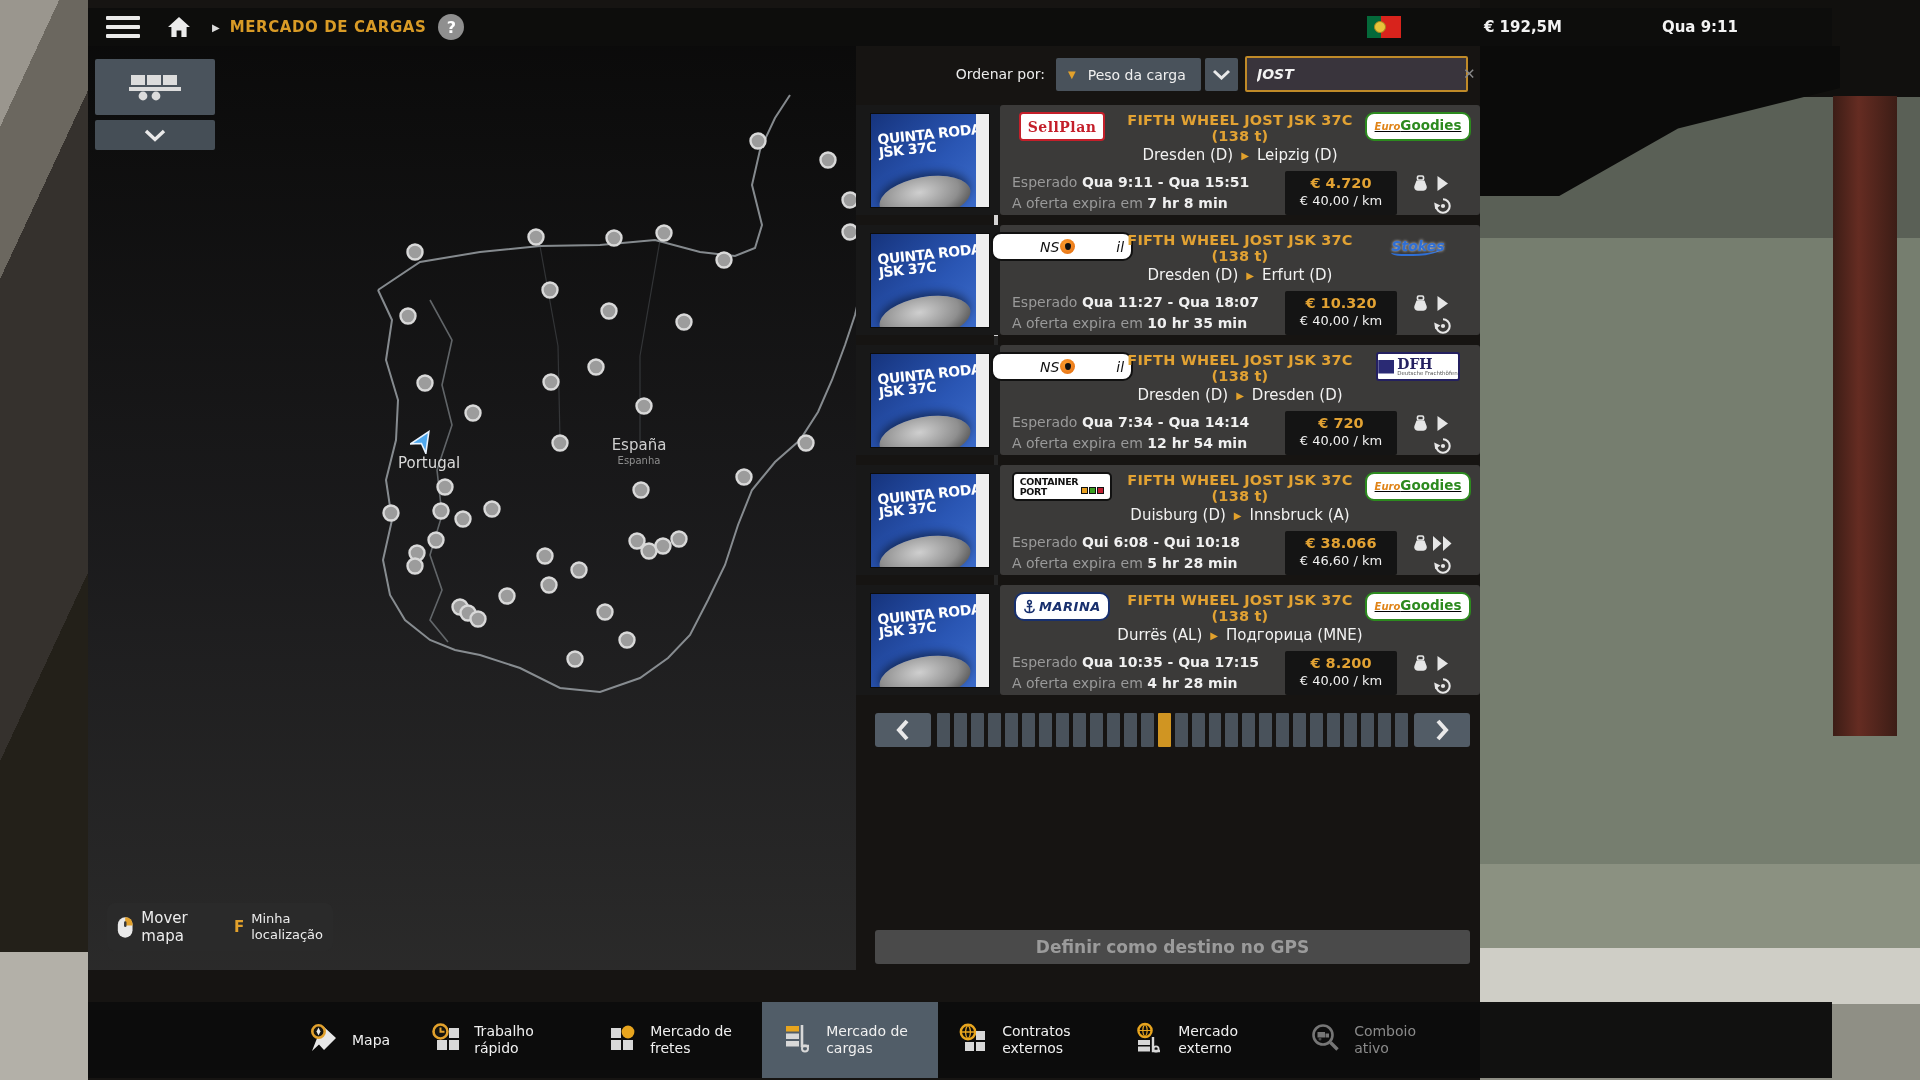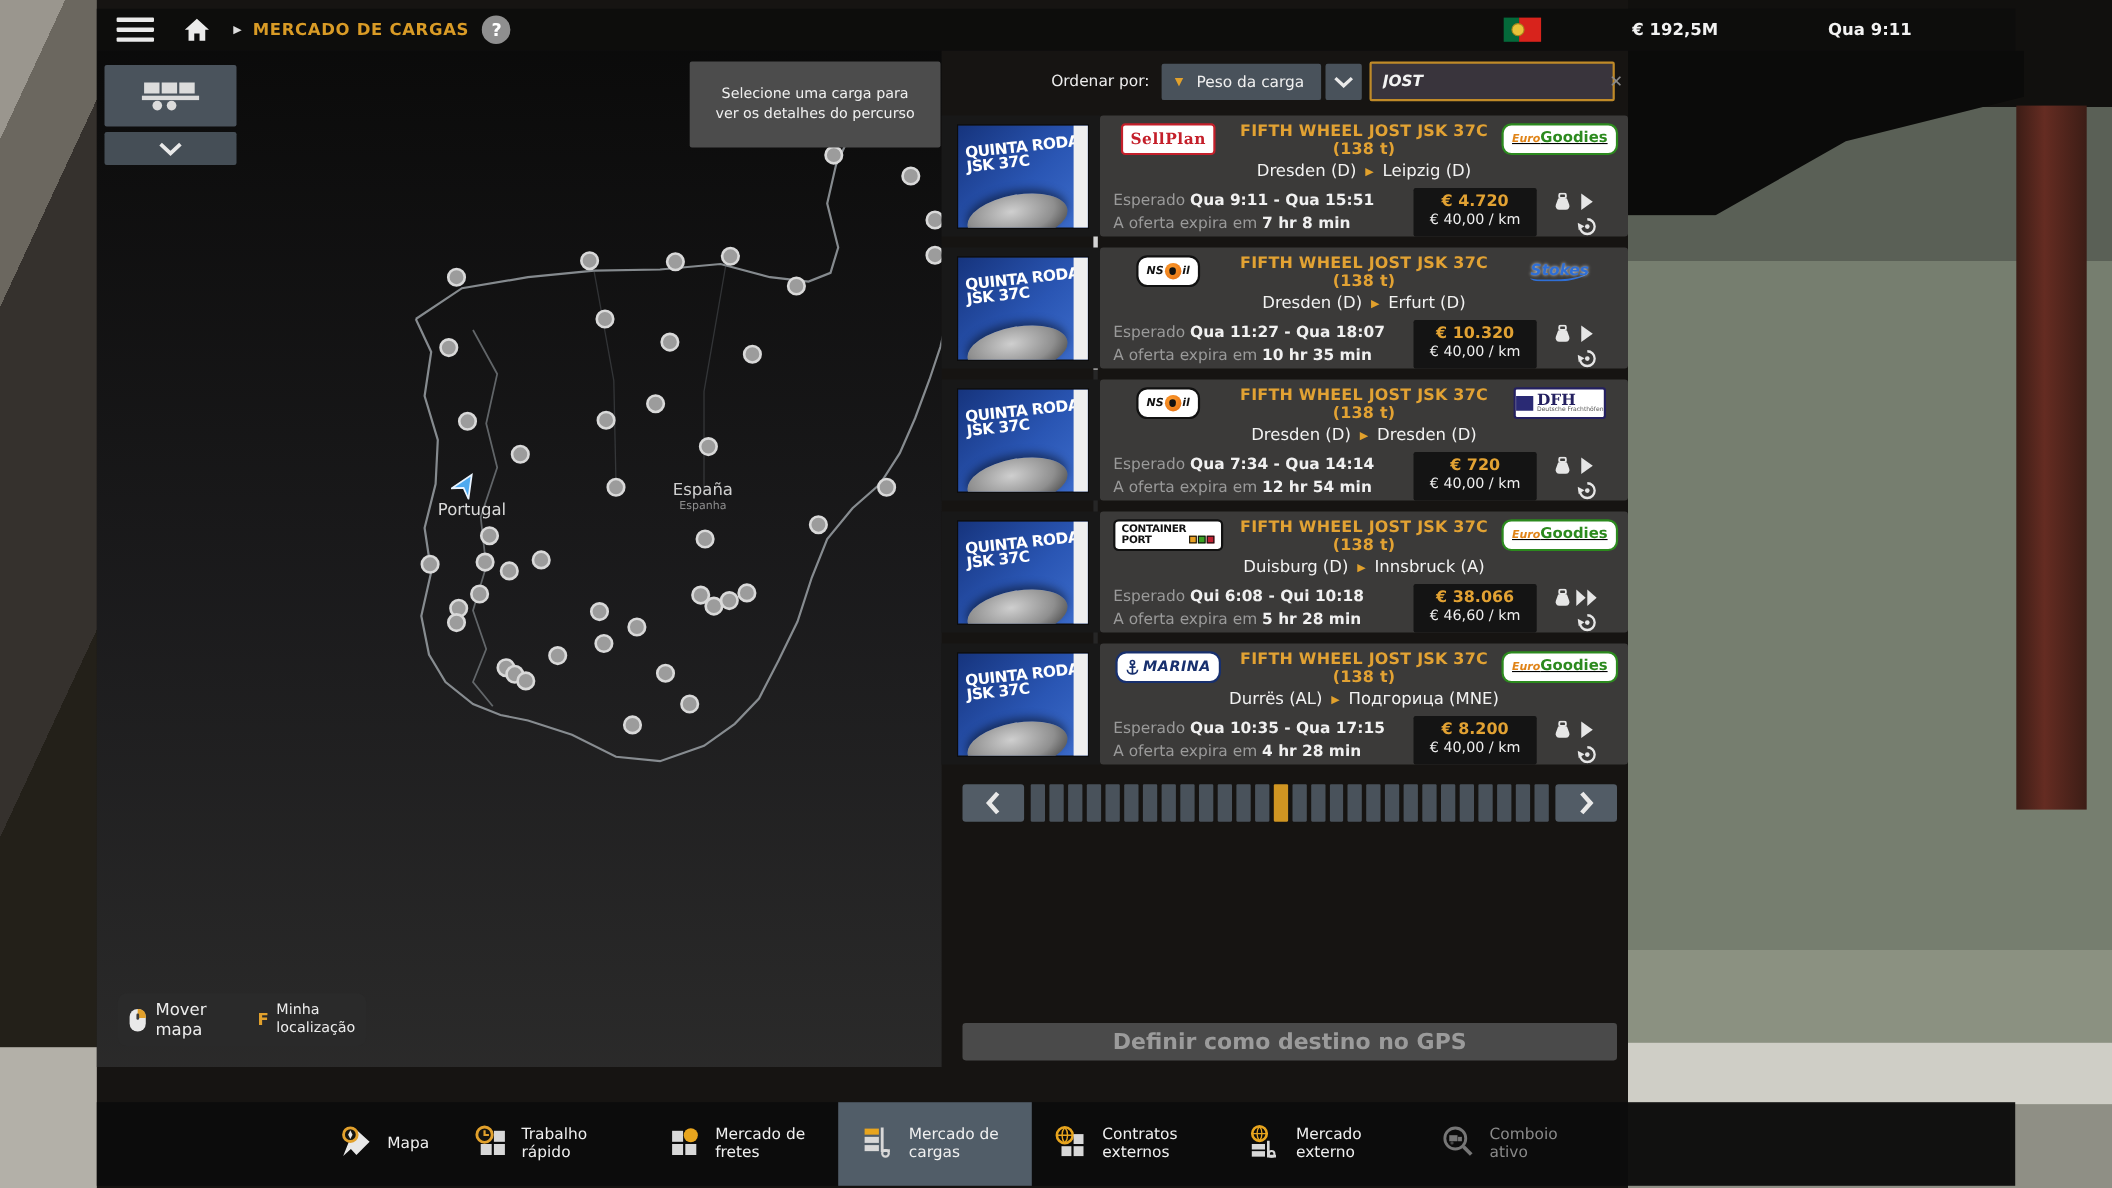--- a/index.html
+++ b/index.html
@@ -114,21 +114,21 @@
 
   .scrolltrack { position:absolute; left:138px; top:60px; width:4px; height:580px; background:#262626; }
   .scrollthumb { position:absolute; left:0; top:0; width:4px; height:230px; background:#d4d4d4; }
 
   
   .logo { display:flex; align-items:center; justify-content:center; }
   .logo.sellplan { background:#fff; border:2px solid #c41f2a; border-radius:4px; padding:2px 7px; }
   .logo.sellplan .sp { color:#c41f2a; font-family:"DejaVu Serif","Liberation Serif",serif;
     font-weight:bold; font-size:14px; letter-spacing:.5px; }
   .logo.nsoil { background:#fff; border-radius:10px; padding:2px 7px; border:2px solid #111; }
-  .logo.nsoil .ns { color:#111; font-weight:700; font-style:italic; font-size:10px; }
+  .logo.nsoil .ns { color:#111; font-weight:400; font-style:italic; font-size:14px;margin-left:40px; }
   .logo.nsoil .oildot { width:15px; height:15px; border-radius:50%; margin:0 1px;
     background:radial-gradient(circle at 40% 35%,#ff9d2e,#e06a10); position:relative; display:inline-block; }
   .logo.nsoil .oildot::after { content:""; position:absolute; left:4.5px; top:4px; width:6px; height:7px;
     background:#111; border-radius:50% 50% 50% 50%/40% 40% 60% 60%; }
   .logo.containerport { background:#fff; border-radius:5px; padding:2px 6px; border:2px solid #111; }
   .logo.containerport .cpl { color:#111; font-weight:900; font-size:9.5px; line-height:1; letter-spacing:-.3px; }
   .logo.containerport .cubes { display:inline-flex; margin-left:2px; margin-top:8px; }
   .logo.containerport .cubes i { width:7px; height:7px; margin-left:1px; border:1px solid #111; }
   .logo.containerport .c1 { background:#e8a020; } .logo.containerport .c2 { background:#3aa020; }
   .logo.containerport .c3 { background:#c01f30; }
@@ -147,21 +147,21 @@
   .logo.dfh .dfht small { font-size:5.5px; color:#555; font-family:"DejaVu Sans",sans-serif; font-weight:normal; }
 
   
   .pagebar { position:absolute; left:875px; top:713px; width:595px; height:34px; display:flex; }
   .pgbtn { width:56px; height:34px; background:#525c66; border-radius:3px; display:flex;
     align-items:center; justify-content:center; }
   .segs { flex:1; display:flex; gap:4px; margin:0 6px; }
   .seg { flex:1; background:#49525b; border-radius:1px; }
   .seg.active { background:#d09522; }
   .gpsbtn { position:absolute; left:875px; top:930px; width:595px; height:34px; background:#4a4a4a;
-    border-radius:3px; color:#9b9b9b; font-weight:bold; font-size:20px; display:flex;
+    border-radius:3px; color:#9b9b9b; font-weight:bold; font-size:17px; display:flex;
     align-items:center; justify-content:center; }
 
   
   #bottomnav { position:absolute; left:88px; top:1002px; width:1744px; height:76px;
     background:rgba(12,12,12,.97); display:flex; align-items:stretch; padding-left:200px; }
   .nav-item { display:flex; align-items:center; gap:12px; padding:0 20px; cursor:pointer; }
   .nav-item .nav-label { color:#f0f0f0; font-size:14px; line-height:1.2; max-width:92px; }
   .nav-item.active { background:#515d68; }
   .nav-item.dimmed .nav-label { color:#8a8a8a; }
   .nav-item.dimmed svg { opacity:.75; }
@@ -278,21 +278,20 @@
       <circle cx="17" cy="25" r="4.4" fill="#dcdcdc"></circle>
         <circle cx="30" cy="25" r="4.4" fill="#dcdcdc"></circle>
     </svg>
   </div>
   <div class="collapse-btn">
     <svg width="22" height="13" viewBox="0 0 22 13">
       <polyline points="2,2 11,10.5 20,2" fill="none" stroke="#e9e9e9" stroke-width="3.4"></polyline>
       </svg>
   </div>
 
-  <div class="tooltipbox">Selecione uma carga para ver os detalhes do percurso</div>
 
   <div class="hints">
     <svg width="20" height="27" viewBox="0 0 20 27">
       <rect x="1" y="1" width="18" height="25" rx="9" fill="#e9e9e9"></rect>
       <path d="M10 1 h1 a8 8 0 0 1 8 8 v2 h-9 z" fill="#e2a12c"></path>
       <rect x="8.6" y="6" width="3" height="7" rx="1.5" fill="#3a3a3a"></rect>
     </svg>
     <span class="mv">Mover mapa</span>
     <span class="key">F</span>
     <span class="loc">Minha localização</span>

